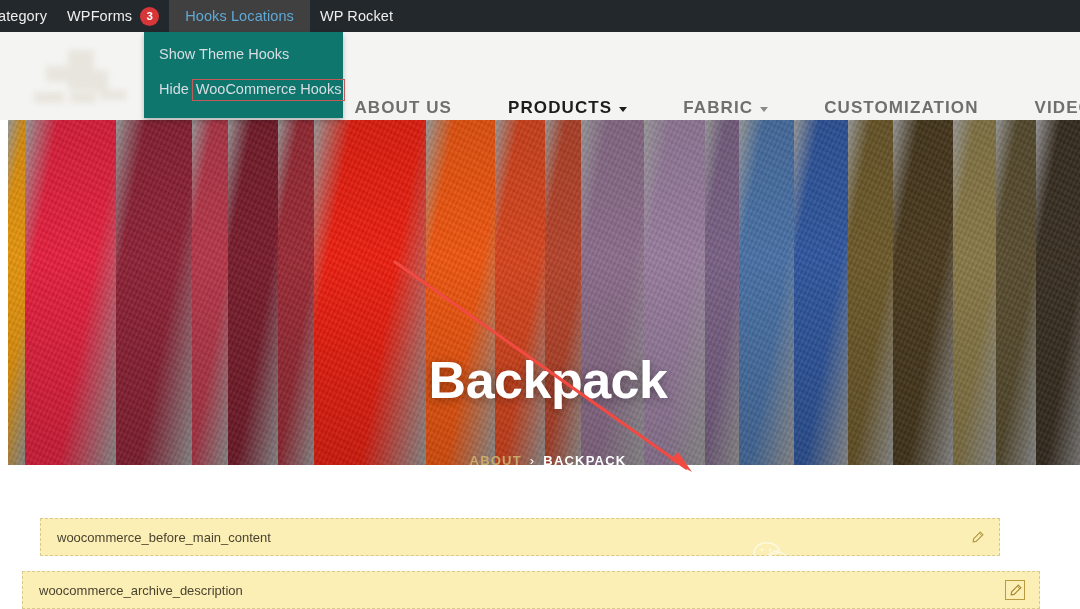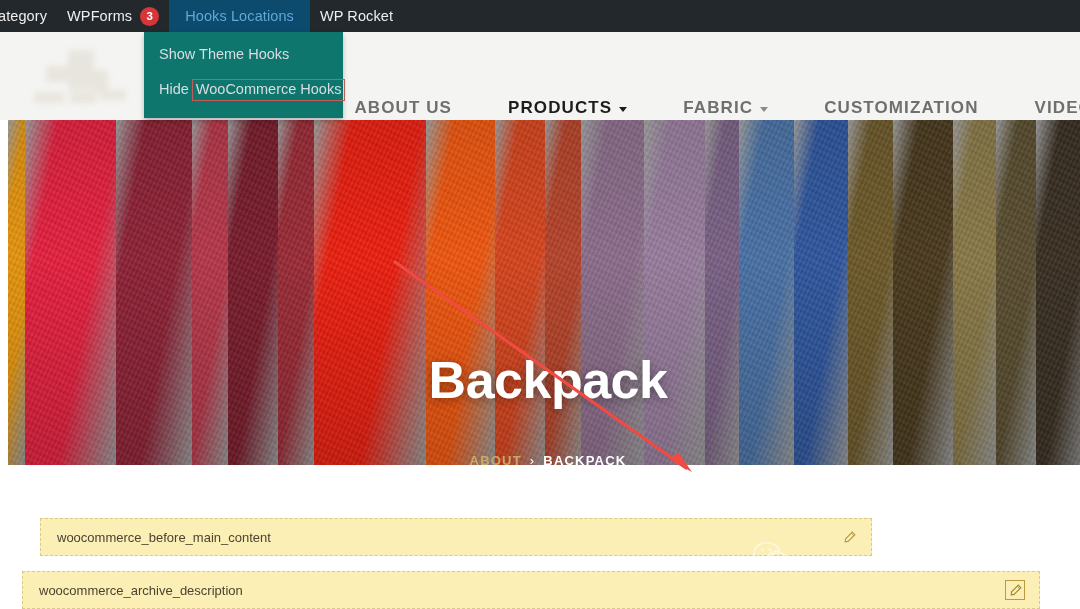--- a/index.html
+++ b/index.html
@@ -21,21 +21,21 @@
     display:flex; align-items:center; white-space:nowrap;
     letter-spacing:.1px;
   }
   .ab-item.first { padding-left:0; margin-left:-2px; }
   .ab-badge {
     display:inline-flex; align-items:center; justify-content:center;
     background:#d63638; color:#fff; font-size:11.5px; font-weight:600;
     width:19px; height:19px; border-radius:50%; margin-left:8px;
   }
   .ab-item.active {
-    background:#0c4a6e; color:#5fa9d6; padding:0 16px;
+    background:#404040; color:#5fa9d6; padding:0 16px;
   }
 
   
   #hooks-dropdown {
     position:absolute; top:32px; left:144px; width:199px;
     background:#0f766e; z-index:45;
     padding:6px 0 10px 0;
     box-shadow:0 3px 5px rgba(0,0,0,.25);
   }
   .dd-item {
@@ -126,21 +126,21 @@
   #arrow { position:absolute; top:0; left:0; width:1080px; height:609px; z-index:30; pointer-events:none; }
 
   
   .hook-bar {
     position:absolute;
     background:#fbefb5;
     border:1px dashed #d9c98c;
     display:flex; align-items:center;
     z-index:25;
   }
-  #hook-bar-1 { left:40px; top:518px; width:832px; height:38px; }
+  #hook-bar-1 { left:40px; top:518px; width:960px; height:38px; }
   #hook-bar-2 { left:22px; top:571px; width:1018px; height:38px; }
   .hook-label {
     font-size:13px; color:#4a4330; padding-left:16px; white-space:nowrap;
   }
   .hook-edit {
     position:absolute; right:12px; top:50%; transform:translateY(-50%);
     width:20px; height:20px; display:flex; align-items:center; justify-content:center;
   }
   #hook-bar-2 .hook-edit { border:1px solid #b99a3e; right:14px; }
 

